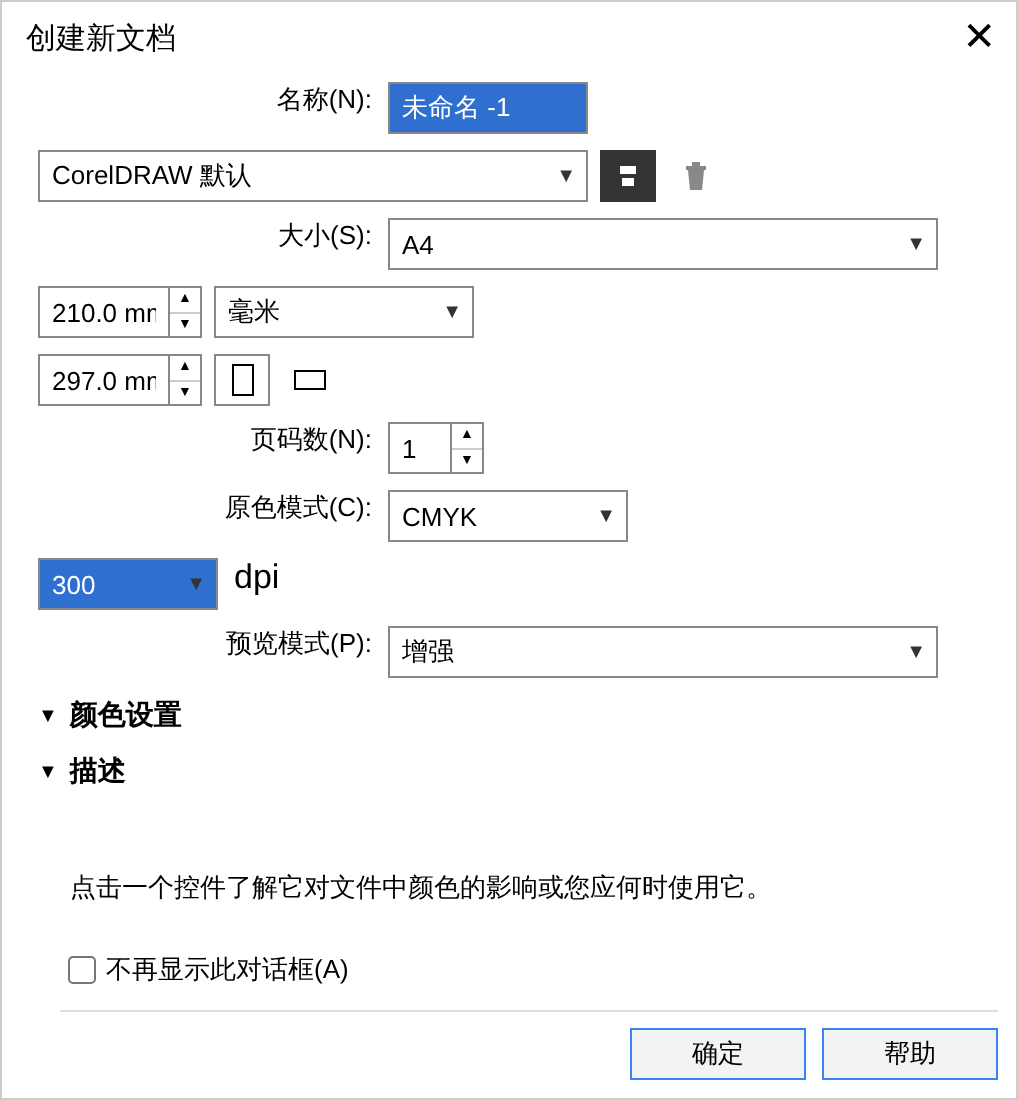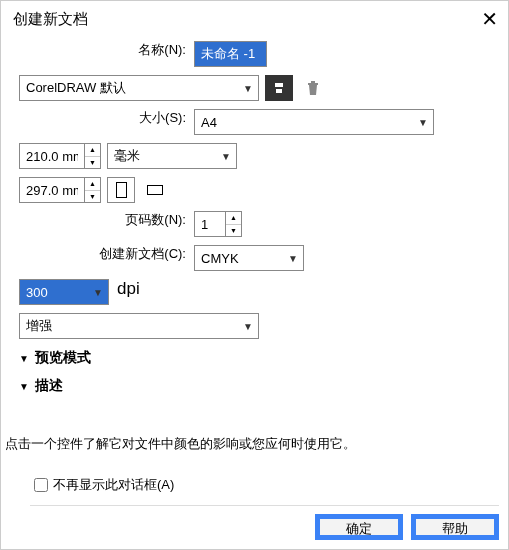--- a/index.html
+++ b/index.html
@@ -45,28 +45,28 @@
     border: 1px solid #888;
     background: #fff;
     padding: 0 6px;
     font-size: 13px;
     font-family: inherit;
   }
   .selected-blue {
     background: #2f6fcf;
     color: #fff;
   }
-  .val-name { width: 73px; }
+  .val-name { width: 100px; }
   .combo-wrap {
     position: relative;
     display: flex;
     align-items: center;
   }
   .combo {
-    width: 240px;
+    width: 275px;
     appearance: none;
     padding-right: 22px;
   }
   .combo-narrow { width: 130px; }
   .combo-arrow {
     position: absolute;
     right: 6px;
     pointer-events: none;
     font-size: 10px;
     color: #333;
@@ -143,21 +143,21 @@
     font-weight: bold;
     font-size: 14px;
     margin: 10px 0 8px 18px;
     cursor: pointer;
   }
   .section-header .tri {
     margin-right: 6px;
     font-size: 10px;
   }
   .desc-text {
-    padding: 0 4px;
+    padding: 0 34px;
     font-size: 13px;
     line-height: 1.6;
     margin-top: 39px;
   }
   .footer {
     position: absolute;
     bottom: 0;
     left: 16px;
     right: 0;
     padding: 8px 10px 10px 14px;
@@ -173,21 +173,21 @@
     display: flex;
     justify-content: flex-end;
     gap: 8px;
     border-top: 1px solid #ddd;
     padding-top: 8px;
   }
   .dlg-btn {
     width: 88px;
     height: 26px;
     background: #f3f3f3;
-    border: 5px solid #3b82f6;
+    border: 1px solid #3b82f6;
     font-size: 13px;
     font-family: Liberation Mono, monospace;
     cursor: pointer;
   }
   .num-small input { width: 30px; }
 </style>
 </head>
 <body>
 
 <div class="titlebar">
@@ -267,47 +267,48 @@
     <div class="spinner num-small">
       <input value="1" style="">
       <div class="steppers">
         <span>▲</span>
         <span>▼</span>
       </div>
     </div>
   </div>
 
   <div class="row">
-    <div class="label">创建新文档(C):</div>
-    <div class="combo-wrap">
-      <input class="combo combo-narrow" style="width: 110px;" value="CMYK">
+    <div class="label">原色模式(C):</div>
+    <div class="combo-wrap">
+      <input class="combo combo-narrow" style="width: 120px;" value="CMYK">
       <span class="combo-arrow">▼</span>
     </div>
   </div>
 
   <div class="row">
     <div class="combo-wrap">
       <input class="combo selected-blue" style="width: 90px;" value="300">
       <span class="combo-arrow">▼</span>
     </div>
     <span class="dpi-label">dpi</span>
   </div>
 
   <div class="row">
+    <div class="label">预览模式(P):</div>
     <div class="combo-wrap">
       <input class="combo" value="增强" style="">
       <span class="combo-arrow">▼</span>
     </div>
   </div>
 
 </div>
 
 <div class="section-header">
   <span class="tri">▼</span>
-  <span>预览模式</span>
+  <span>颜色设置</span>
 </div>
 
 <div class="section-header">
   <span class="tri">▼</span>
   <span>描述</span>
 </div>
 <div class="desc-text">点击一个控件了解它对文件中颜色的影响或您应何时使用它。</div>
 
 <div class="footer">
   <div class="checkbox-row">

